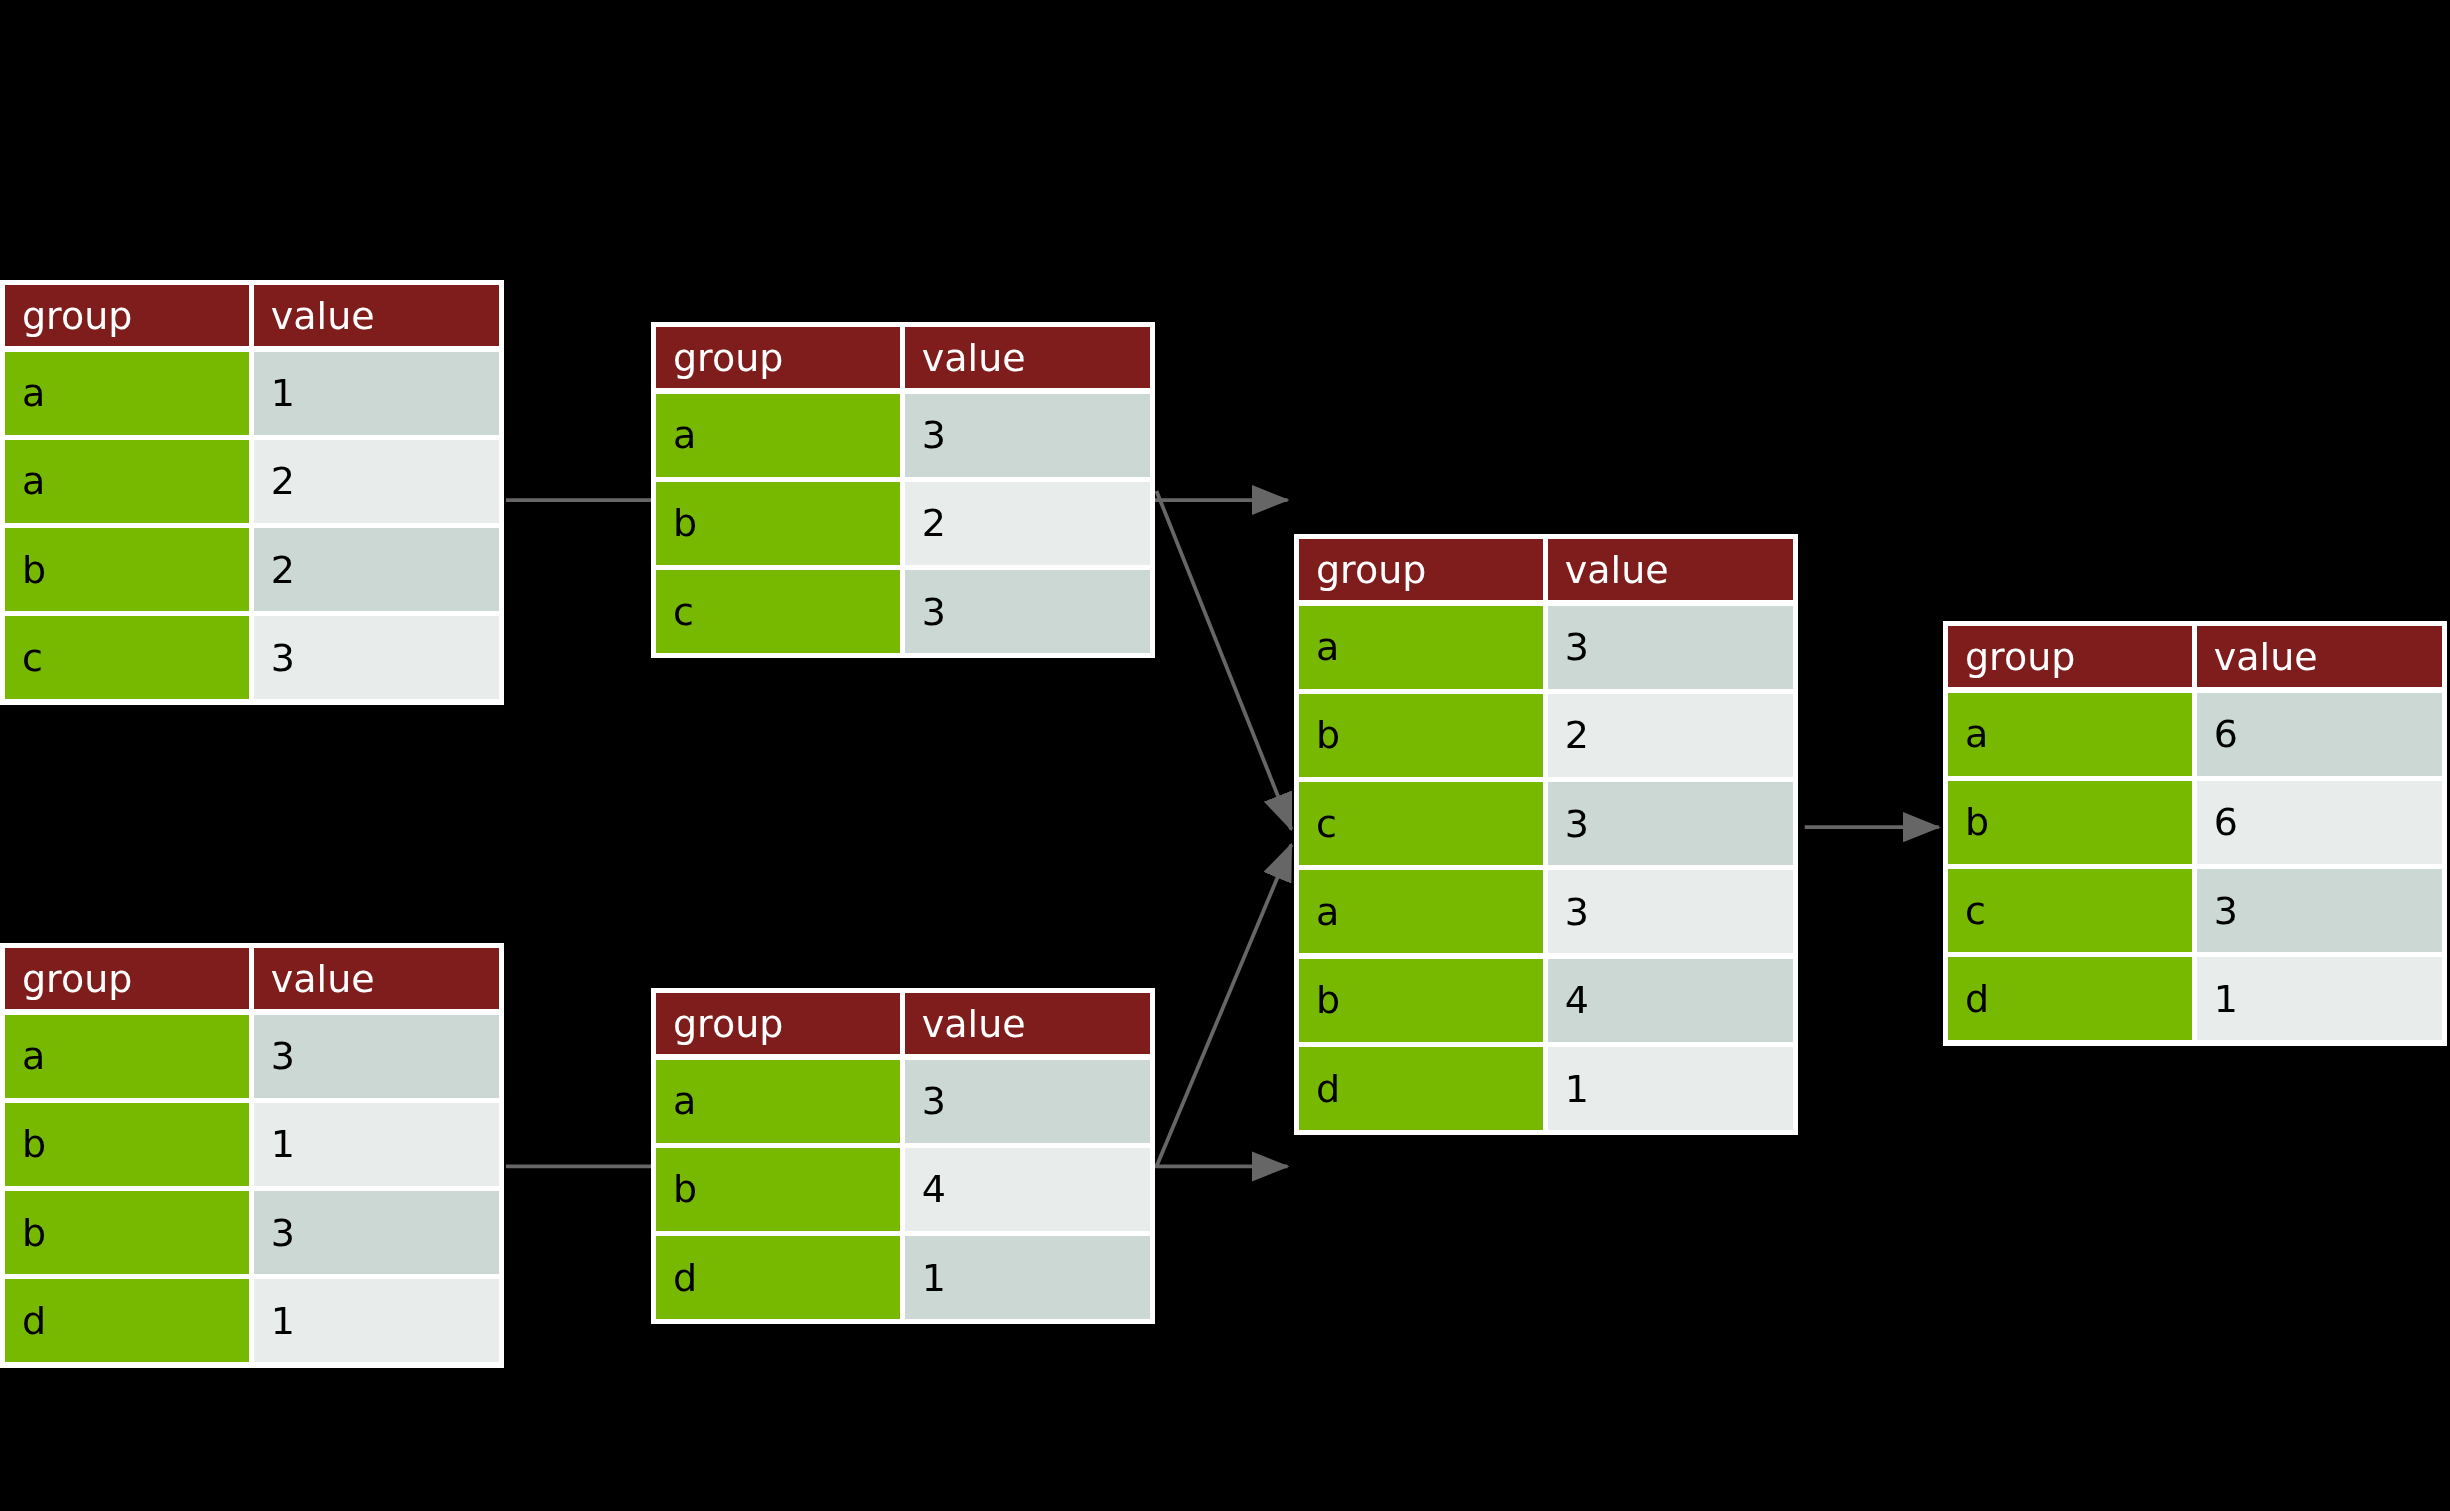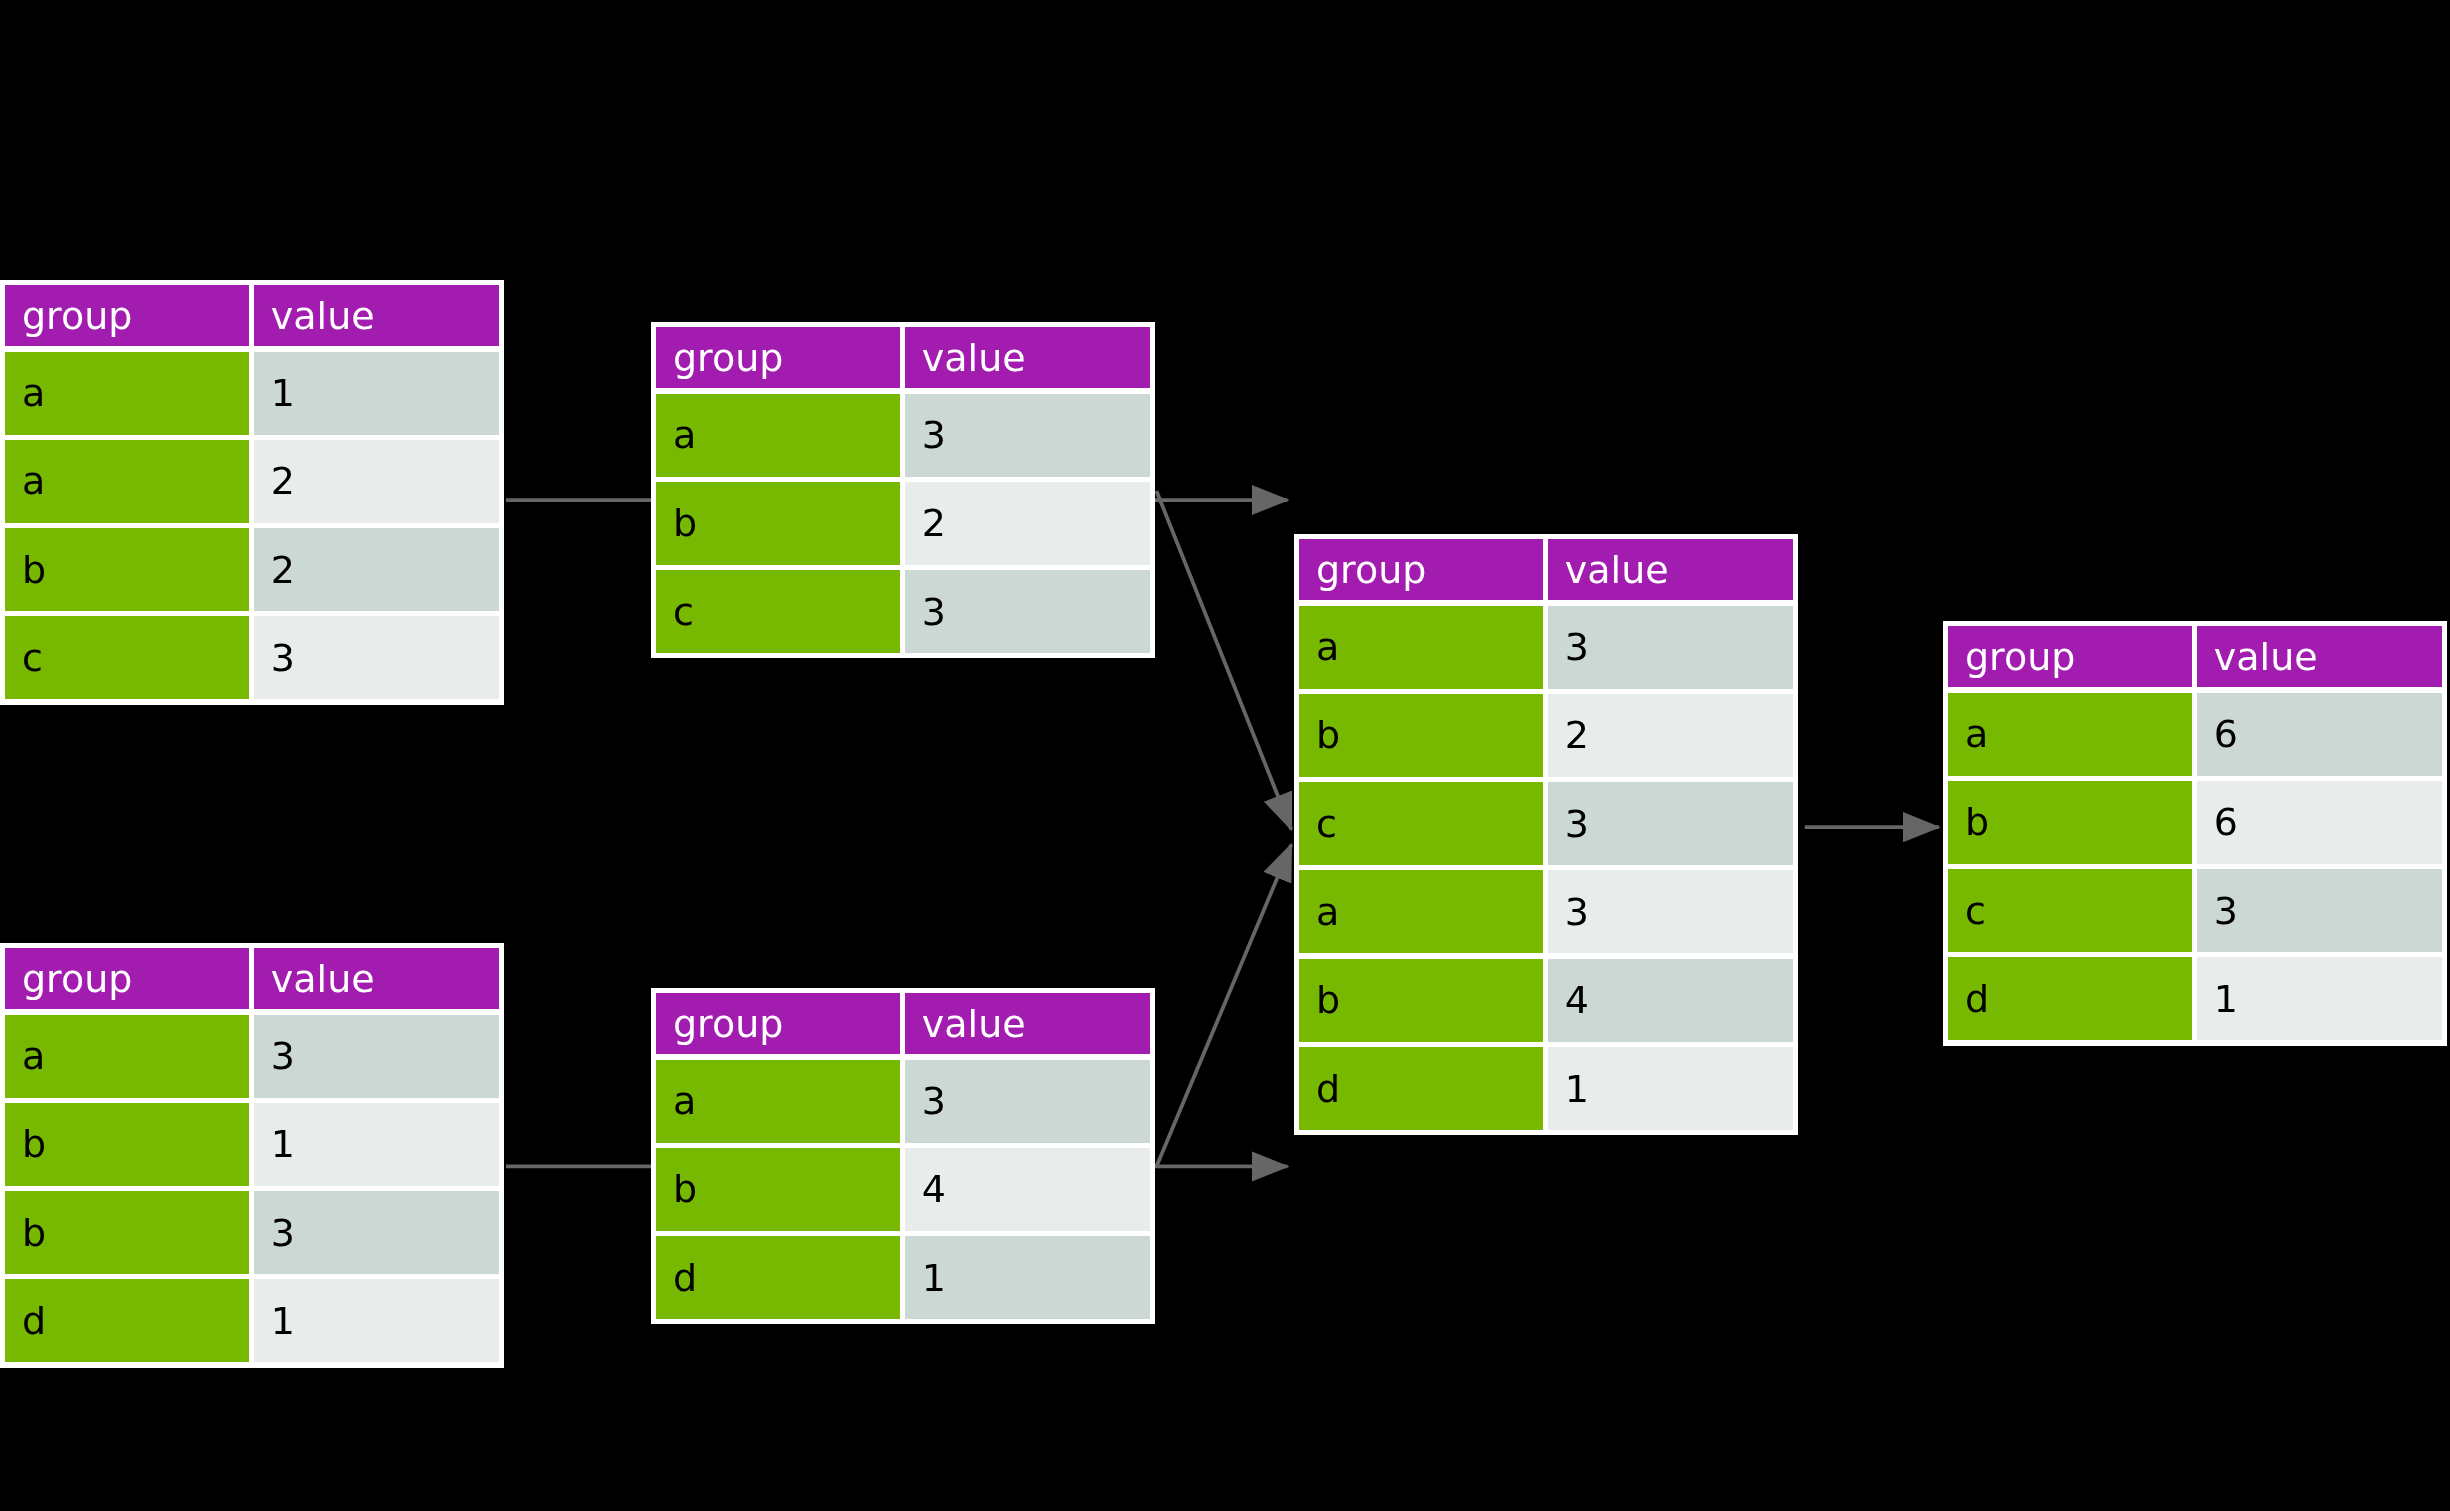--- a/index.html
+++ b/index.html
@@ -29,21 +29,21 @@
     gap: 5.3px;
   }
   .df-cell {
     box-sizing: border-box;
     display: flex;
     align-items: center;
     overflow: hidden;
     white-space: nowrap;
   }
   .df-head .df-cell {
-    background: #a21caf;
+    background: #7f1d1d;
     color: #ffffff;
   }
   .df-body .c-group {
     background: #76b900;
     color: #000000;
   }
   .df-body .c-value {
     color: #000000;
   }
   .df-body.alt-dark .c-value { background: #ccd8d4; }

